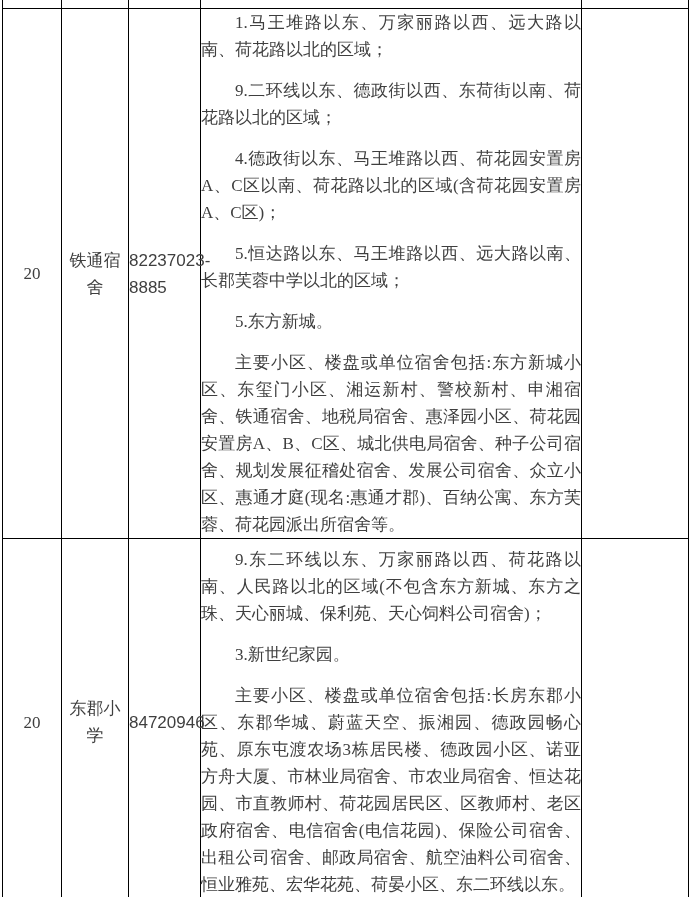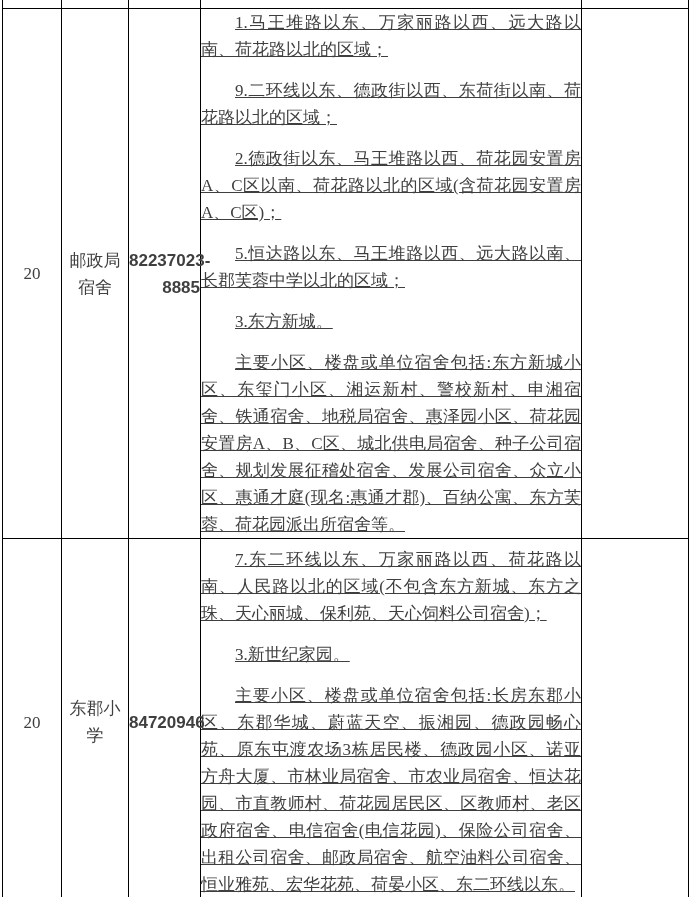--- a/index.html
+++ b/index.html
@@ -27,32 +27,30 @@
     border: 1px solid #000000;
     vertical-align: middle;
     padding: 0;
     font-size: 17px;
     line-height: 27px;
   }
   td.cell-num, td.cell-school {
     text-align: center;
   }
   td.cell-phone {
-    text-align: right;
+    text-align: left;
     padding: 0 2px;
     font-size: 13px;
     font-family: "Liberation Sans", sans-serif;
     line-height: 27px;
     word-break: keep-all;
-    font-weight: bold;
   }
   td.cell-desc {
     padding: 0 3px;
     text-align: justify;
-    text-decoration: underline;
   }
   td.cell-desc p {
     margin: 14px 0 0 0;
     text-indent: 2em;
   }
   td.cell-desc p:first-child {
     margin-top: 0;
   }
   tr.spacer-row td {
     height: 17px;
@@ -80,39 +78,39 @@
       <tr class="spacer-row">
         <td></td>
         <td></td>
         <td></td>
         <td></td>
         <td></td>
       </tr>
 
       <tr class="row-19">
         <td class="cell-num">20</td>
-        <td class="cell-school">邮政局宿舍</td>
+        <td class="cell-school">铁通宿舍</td>
         <td class="cell-phone">82237023-8885</td>
         <td class="cell-desc">
           <p>1.马王堆路以东、万家丽路以西、远大路以南、荷花路以北的区域；</p>
           <p>9.二环线以东、德政街以西、东荷街以南、荷花路以北的区域；</p>
-          <p>2.德政街以东、马王堆路以西、荷花园安置房A、C区以南、荷花路以北的区域(含荷花园安置房A、C区)；</p>
+          <p>4.德政街以东、马王堆路以西、荷花园安置房A、C区以南、荷花路以北的区域(含荷花园安置房A、C区)；</p>
           <p>5.恒达路以东、马王堆路以西、远大路以南、长郡芙蓉中学以北的区域；</p>
-          <p>3.东方新城。</p>
+          <p>5.东方新城。</p>
           <p>主要小区、楼盘或单位宿舍包括:东方新城小区、东玺门小区、湘运新村、警校新村、申湘宿舍、铁通宿舍、地税局宿舍、惠泽园小区、荷花园安置房A、B、C区、城北供电局宿舍、种子公司宿舍、规划发展征稽处宿舍、发展公司宿舍、众立小区、惠通才庭(现名:惠通才郡)、百纳公寓、东方芙蓉、荷花园派出所宿舍等。</p>
         </td>
         <td class="cell-notes"></td>
       </tr>
 
       <tr class="row-20">
         <td class="cell-num">20</td>
         <td class="cell-school">东郡小学</td>
         <td class="cell-phone">84720946</td>
         <td class="cell-desc">
-          <p>7.东二环线以东、万家丽路以西、荷花路以南、人民路以北的区域(不包含东方新城、东方之珠、天心丽城、保利苑、天心饲料公司宿舍)；</p>
+          <p>9.东二环线以东、万家丽路以西、荷花路以南、人民路以北的区域(不包含东方新城、东方之珠、天心丽城、保利苑、天心饲料公司宿舍)；</p>
           <p>3.新世纪家园。</p>
           <p>主要小区、楼盘或单位宿舍包括:长房东郡小区、东郡华城、蔚蓝天空、振湘园、德政园畅心苑、原东屯渡农场3栋居民楼、德政园小区、诺亚方舟大厦、市林业局宿舍、市农业局宿舍、恒达花园、市直教师村、荷花园居民区、区教师村、老区政府宿舍、电信宿舍(电信花园)、保险公司宿舍、出租公司宿舍、邮政局宿舍、航空油料公司宿舍、恒业雅苑、宏华花苑、荷晏小区、东二环线以东。</p>
         </td>
         <td class="cell-notes"></td>
       </tr>
 
     </tbody>
   </table>
 </div>
 

